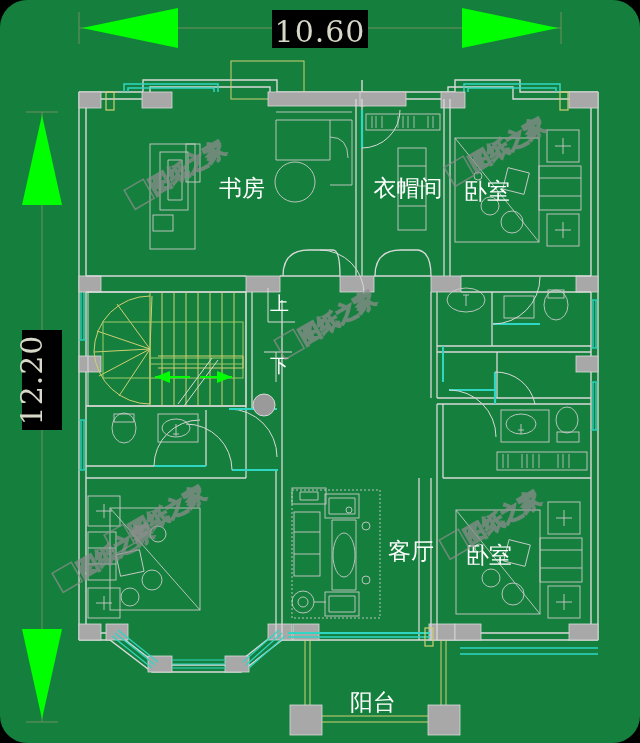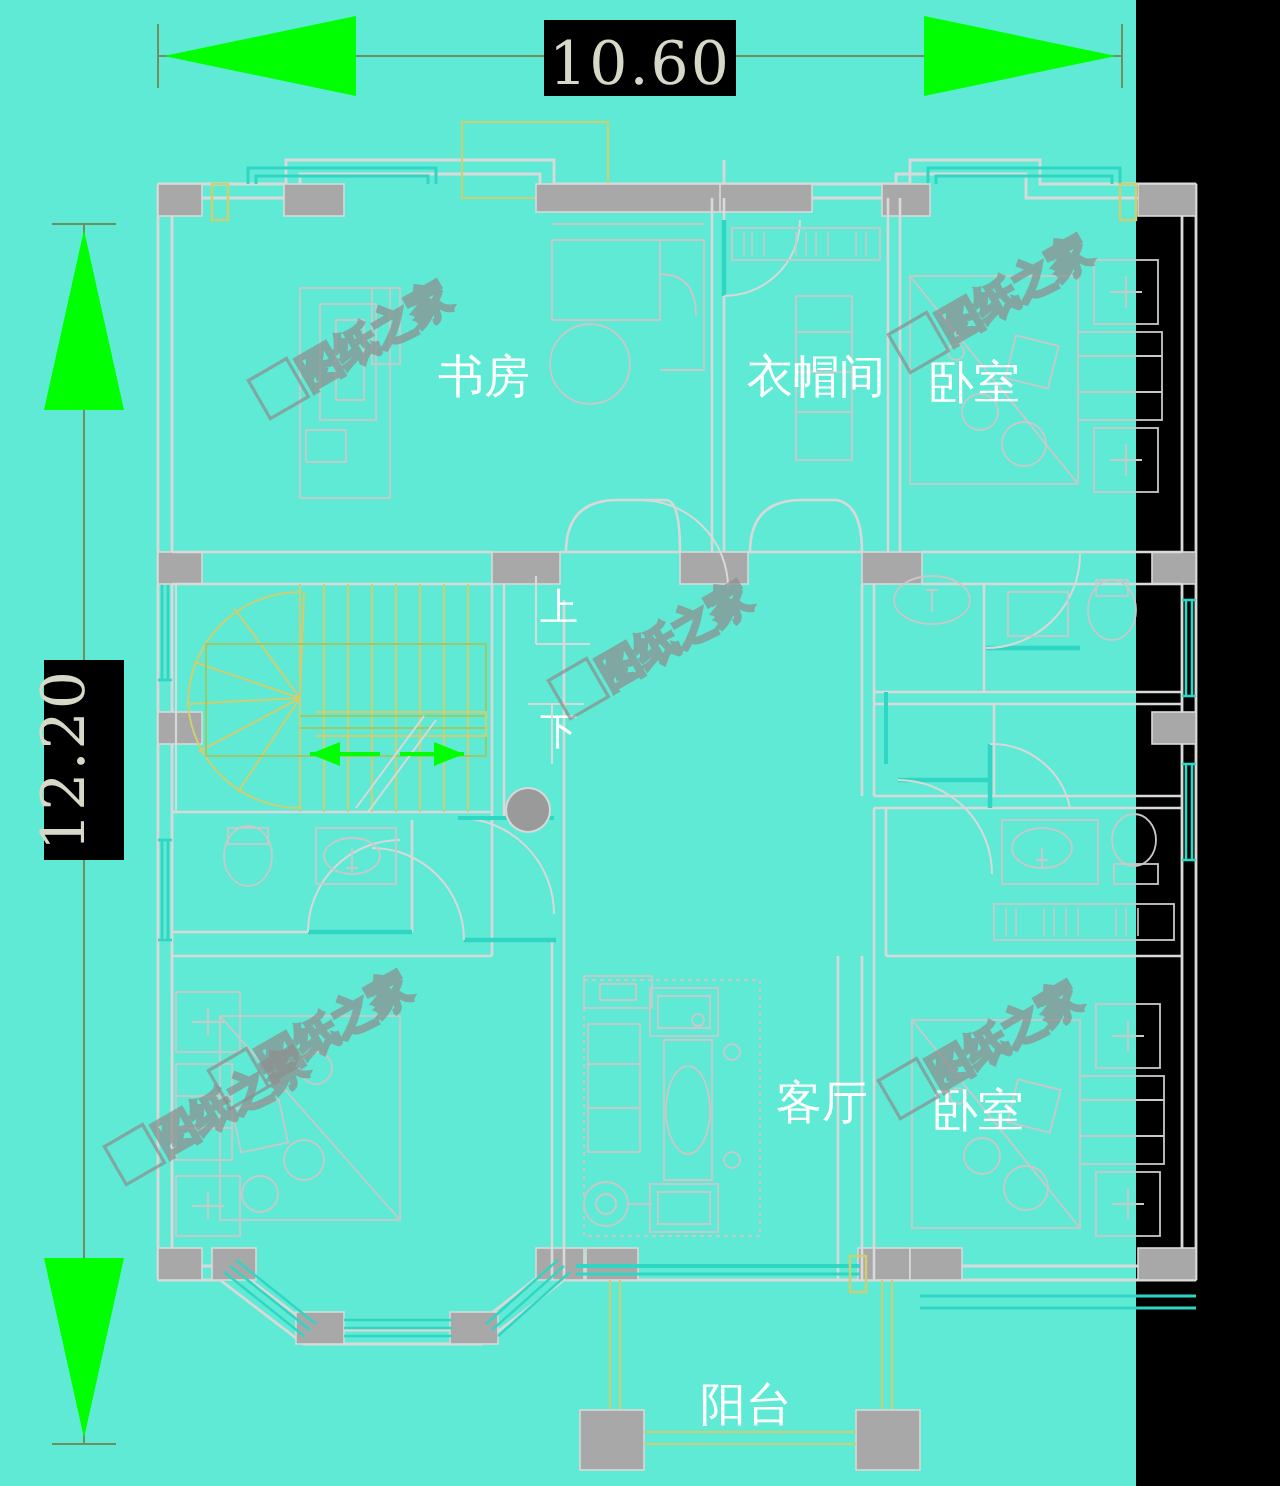--- a/index.html
+++ b/index.html
@@ -1,19 +1,19 @@
 <!DOCTYPE html>
 <html><head>
 <meta charset="utf-8">
 <title>Floor Plan</title>
 <style>
   html,body{margin:0;padding:0;background:#000;}
   body{width:640px;height:743px;overflow:hidden;
        font-family:"DejaVu Sans","Liberation Sans",sans-serif;}
-  #stage{position:relative;width:568px;height:743px;background:#5eead4;}
+  #stage{position:relative;width:640px;height:743px;background:#15803d;border-radius:27px;}
   svg#plan{position:absolute;left:0;top:0;width:640px;height:743px;display:block;}
 
   .dim-text{fill:#d8d8c8;font-size:30px;font-family:"DejaVu Serif","Liberation Serif",serif;
             letter-spacing:1px;}
   .room-text{fill:#ffffff;font-size:23px;
              font-family:"DejaVu Sans","Liberation Sans",sans-serif;font-weight:400;}
   .stair-text{fill:#ffffff;font-size:19px;
               font-family:"DejaVu Sans","Liberation Sans",sans-serif;}
   .wm-text{fill:none;stroke:#8e8e8e;stroke-width:1.6;font-size:21px;font-weight:700;
            font-family:"DejaVu Sans","Liberation Sans",sans-serif;opacity:.72;}

